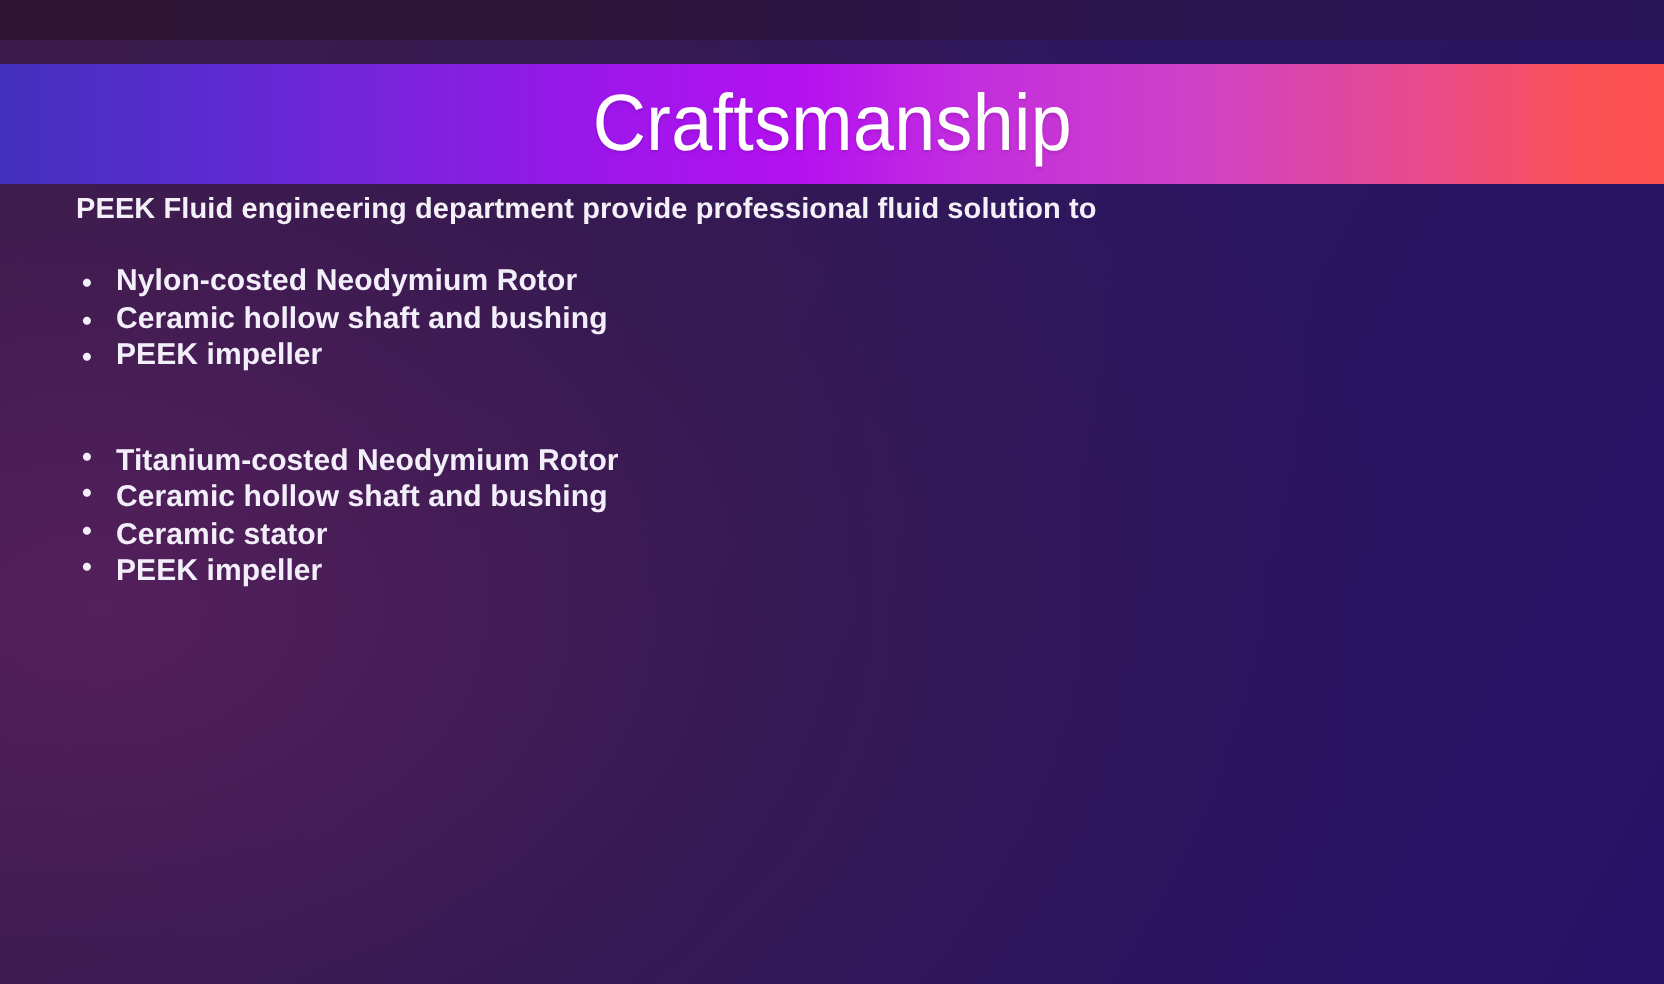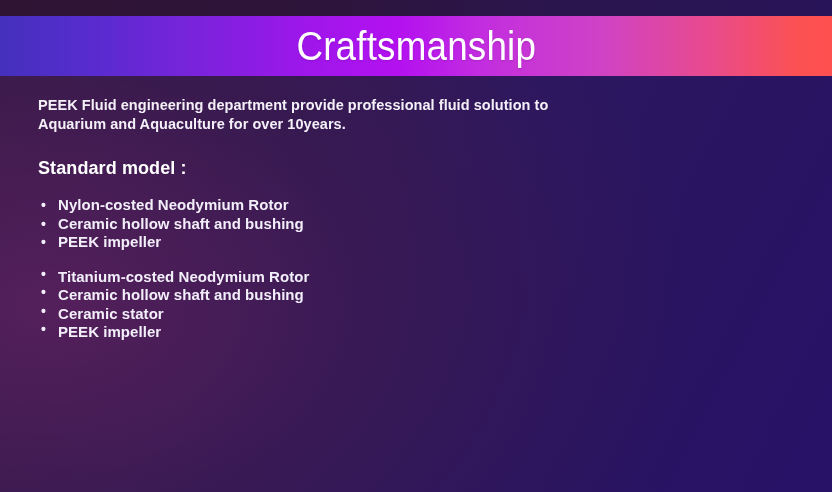--- a/index.html
+++ b/index.html
@@ -29,21 +29,21 @@
     position: absolute;
     left: 0; top: 0;
     width: 832px;
     height: 20px;
     background: linear-gradient(90deg, #2f1434 0%, #2d1439 35%, #2a1550 72%, #281458 100%);
   }
 
   
   .banner {
     position: absolute;
-    left: 0; top: 16px;
+    left: 0; top: 32px;
     width: 832px;
     height: 60px;
     background: linear-gradient(90deg,
         #4430bd 0%,
         #5a2bd0 12%,
         #7b23dc 24%,
         #9c17ea 36%,
         #b411f0 48%,
         #c32ddf 58%,
         #ce42c6 72%,
@@ -100,21 +100,21 @@
   }
   .heading-standard { margin-top: 24px; }
   .heading-request  { margin-top: 27px; }
 
   ul.bullets {
     list-style: none;
     margin: 0;
     padding: 0;
   }
   ul.bullets.first  { margin-top: 17px; }
-  ul.bullets.second { margin-top: 16px; }
+  ul.bullets.second { margin-top: 34px; }
 
   ul.bullets li {
     position: relative;
     padding-left: 20px;
     font-size: 15px;
     line-height: 18.5px;
     font-weight: 600;
     color: #f3effa;
     letter-spacing: 0.05px;
   }
@@ -136,25 +136,23 @@
   <div class="top-strip"></div>
 
   <div class="banner">
     <div class="banner-title">Craftsmanship</div>
   </div>
 
   <div class="content">
 
     <div class="intro">
       <span class="intro-line">PEEK Fluid engineering department provide professional fluid solution to</span>
-      <span class="intro-line">Aquarium and Aquaculture for over 10years.</span>
     </div>
 
 
-    <div class="section-heading heading-standard">Standard model :</div>
 
     <ul class="bullets first">
       <li>Nylon-costed Neodymium Rotor</li>
       <li>Ceramic hollow shaft and bushing</li>
       <li>PEEK impeller</li>
     </ul>
 
 
     <ul class="bullets second">
       <li>Titanium-costed Neodymium Rotor</li>

